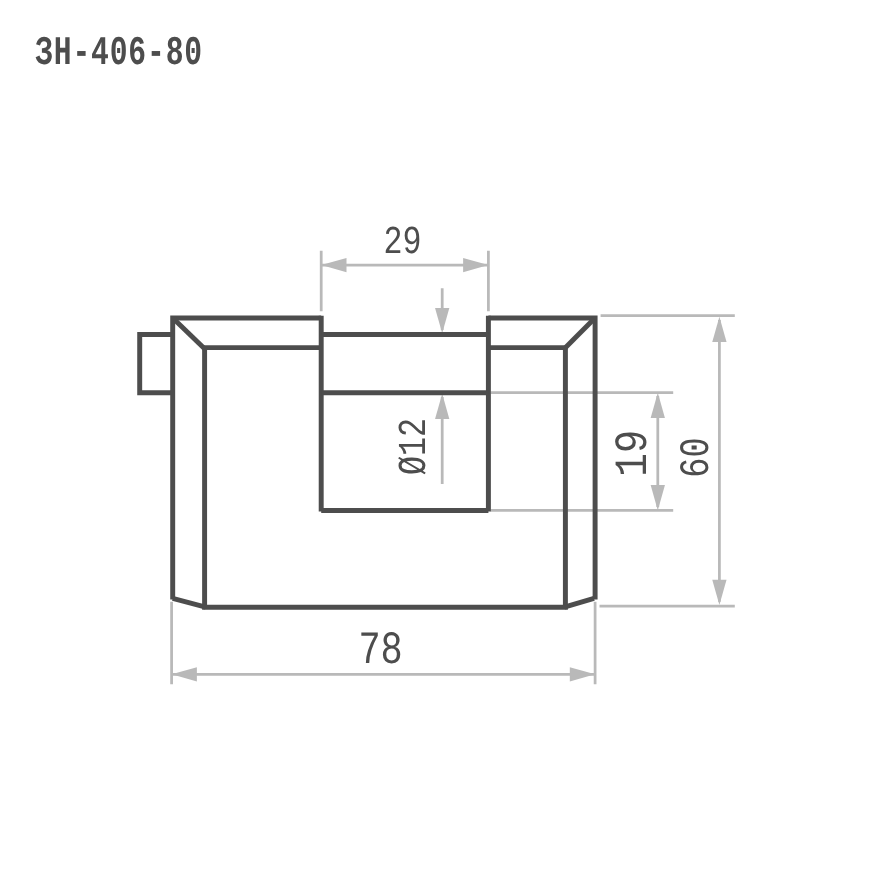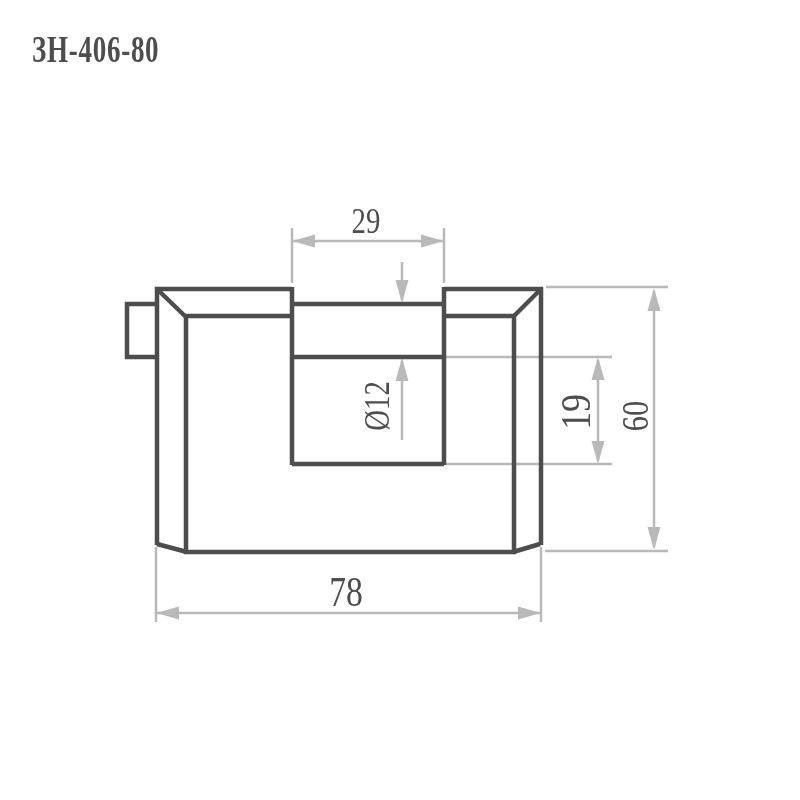--- a/index.html
+++ b/index.html
@@ -6,21 +6,21 @@
     margin: 0;
     padding: 0;
     background: #ffffff;
   }
   #canvas {
     position: relative;
     width: 800px;
     height: 800px;
     background: #ffffff;
     overflow: hidden;
-    font-family: Liberation Serif, serif;
+    font-family: Liberation Mono, monospace;
     border-radius: 22px;
   }
   #drawing-svg {
     position: absolute;
     left: 0;
     top: 0;
   }
   .title {
     position: absolute;
     left: 32px;

